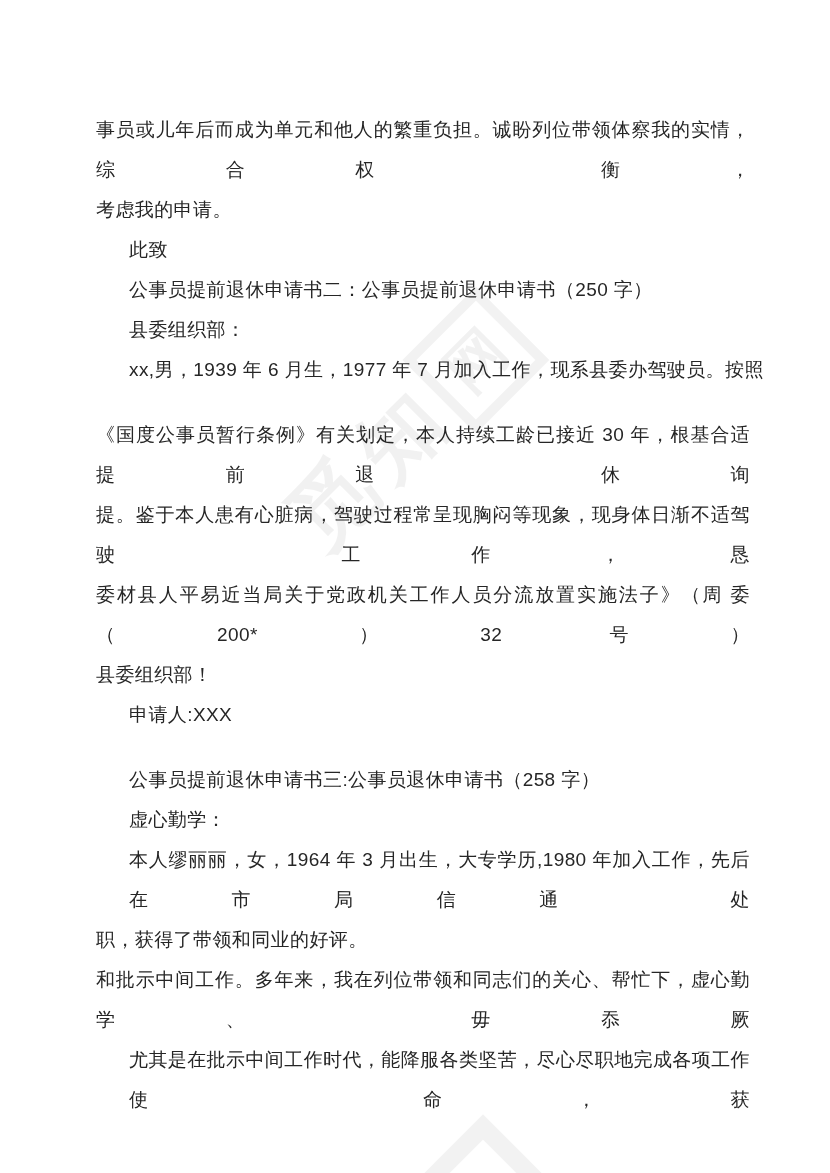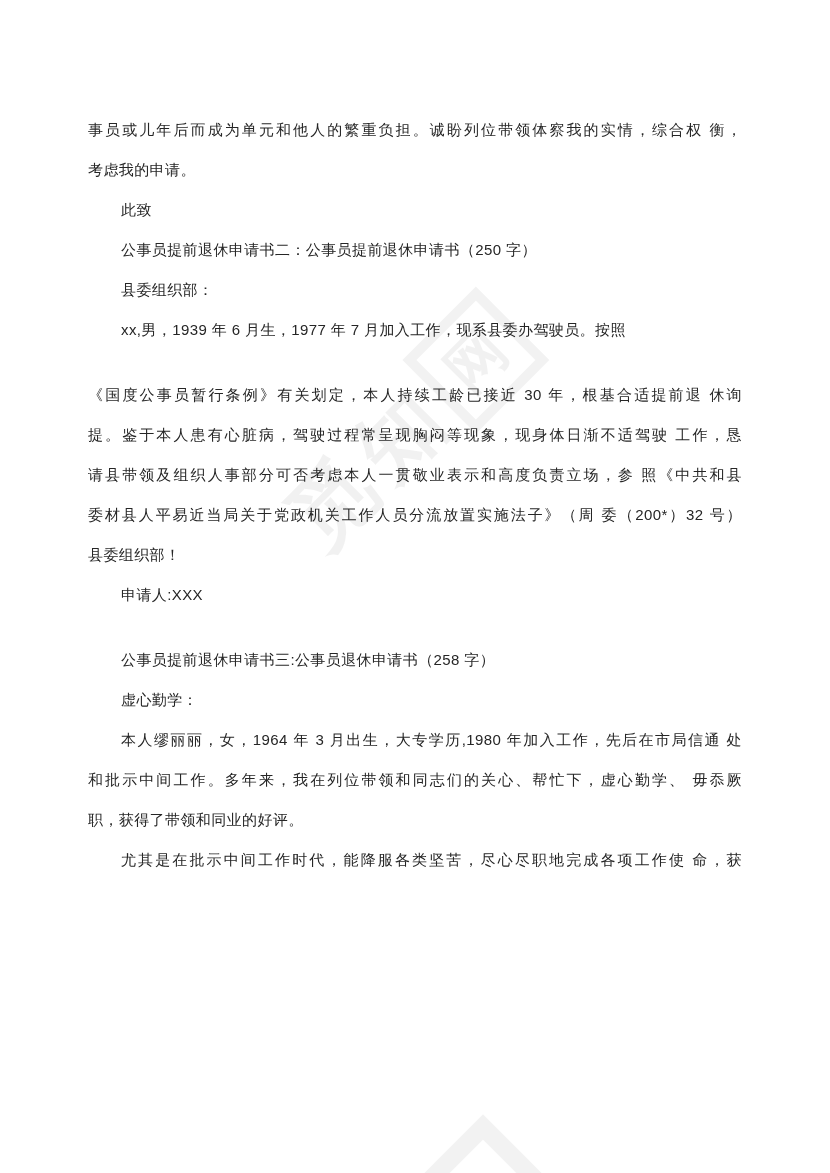--- a/index.html
+++ b/index.html
@@ -63,25 +63,25 @@
   }
   .wm-bottom .wm-logo {
     width: 170px;
     height: 170px;
     border-width: 18px;
   }
 
   
   .doc-body {
     position: absolute;
-    left: 88px;
+    left: 96px;
     top: 110px;
     width: 654px;
     color: #262626;
-    font-size: 15px;
+    font-size: 19px;
   }
   .line {
     margin: 0;
     line-height: 40px;
     letter-spacing: 0.4px;
     white-space: nowrap;
   }
   .line.justify {
     white-space: normal;
     text-align: justify;
@@ -117,25 +117,24 @@
   <main class="doc-body">
 
   <p class="line justify">事员或儿年后而成为单元和他人的繁重负担。诚盼列位带领体察我的实情，综合权 衡，</p>
       <p class="line">考虑我的申请。</p>
       <p class="line indent">此致</p>
       <p class="line indent">公事员提前退休申请书二：公事员提前退休申请书（250 字）</p>
       <p class="line indent">县委组织部：</p>
       <p class="line indent">xx,男，1939 年 6 月生，1977 年 7 月加入工作，现系县委办驾驶员。按照</p>
       <p class="line justify gap">《国度公事员暂行条例》有关划定，本人持续工龄已接近 30 年，根基合适提前退 休询</p>
       <p class="line justify">提。鉴于本人患有心脏病，驾驶过程常呈现胸闷等现象，现身体日渐不适驾驶 工作，恳</p>
-      <p class="line justify">请县带领及组织人事部分可否考虑本人一贯敬业表示和高度负责立场，参 照《中共和县</p>
       <p class="line justify">委材县人平易近当局关于党政机关工作人员分流放置实施法子》（周 委（200*）32 号）</p>
       <p class="line">县委组织部！</p>
       <p class="line indent">申请人:XXX</p>
       <p class="line indent gap">公事员提前退休申请书三:公事员退休申请书（258 字）</p>
       <p class="line indent">虚心勤学：</p>
       <p class="line indent justify">本人缪丽丽，女，1964 年 3 月出生，大专学历,1980 年加入工作，先后在市局信通 处</p>
+      <p class="line">职，获得了带领和同业的好评。</p>
       <p class="line justify">和批示中间工作。多年来，我在列位带领和同志们的关心、帮忙下，虚心勤学、 毋忝厥</p>
-      <p class="line">职，获得了带领和同业的好评。</p>
       <p class="line indent justify">尤其是在批示中间工作时代，能降服各类坚苦，尽心尽职地完成各项工作使 命，获</p>
     </main>
 
 </div>
 
 </body></html>

